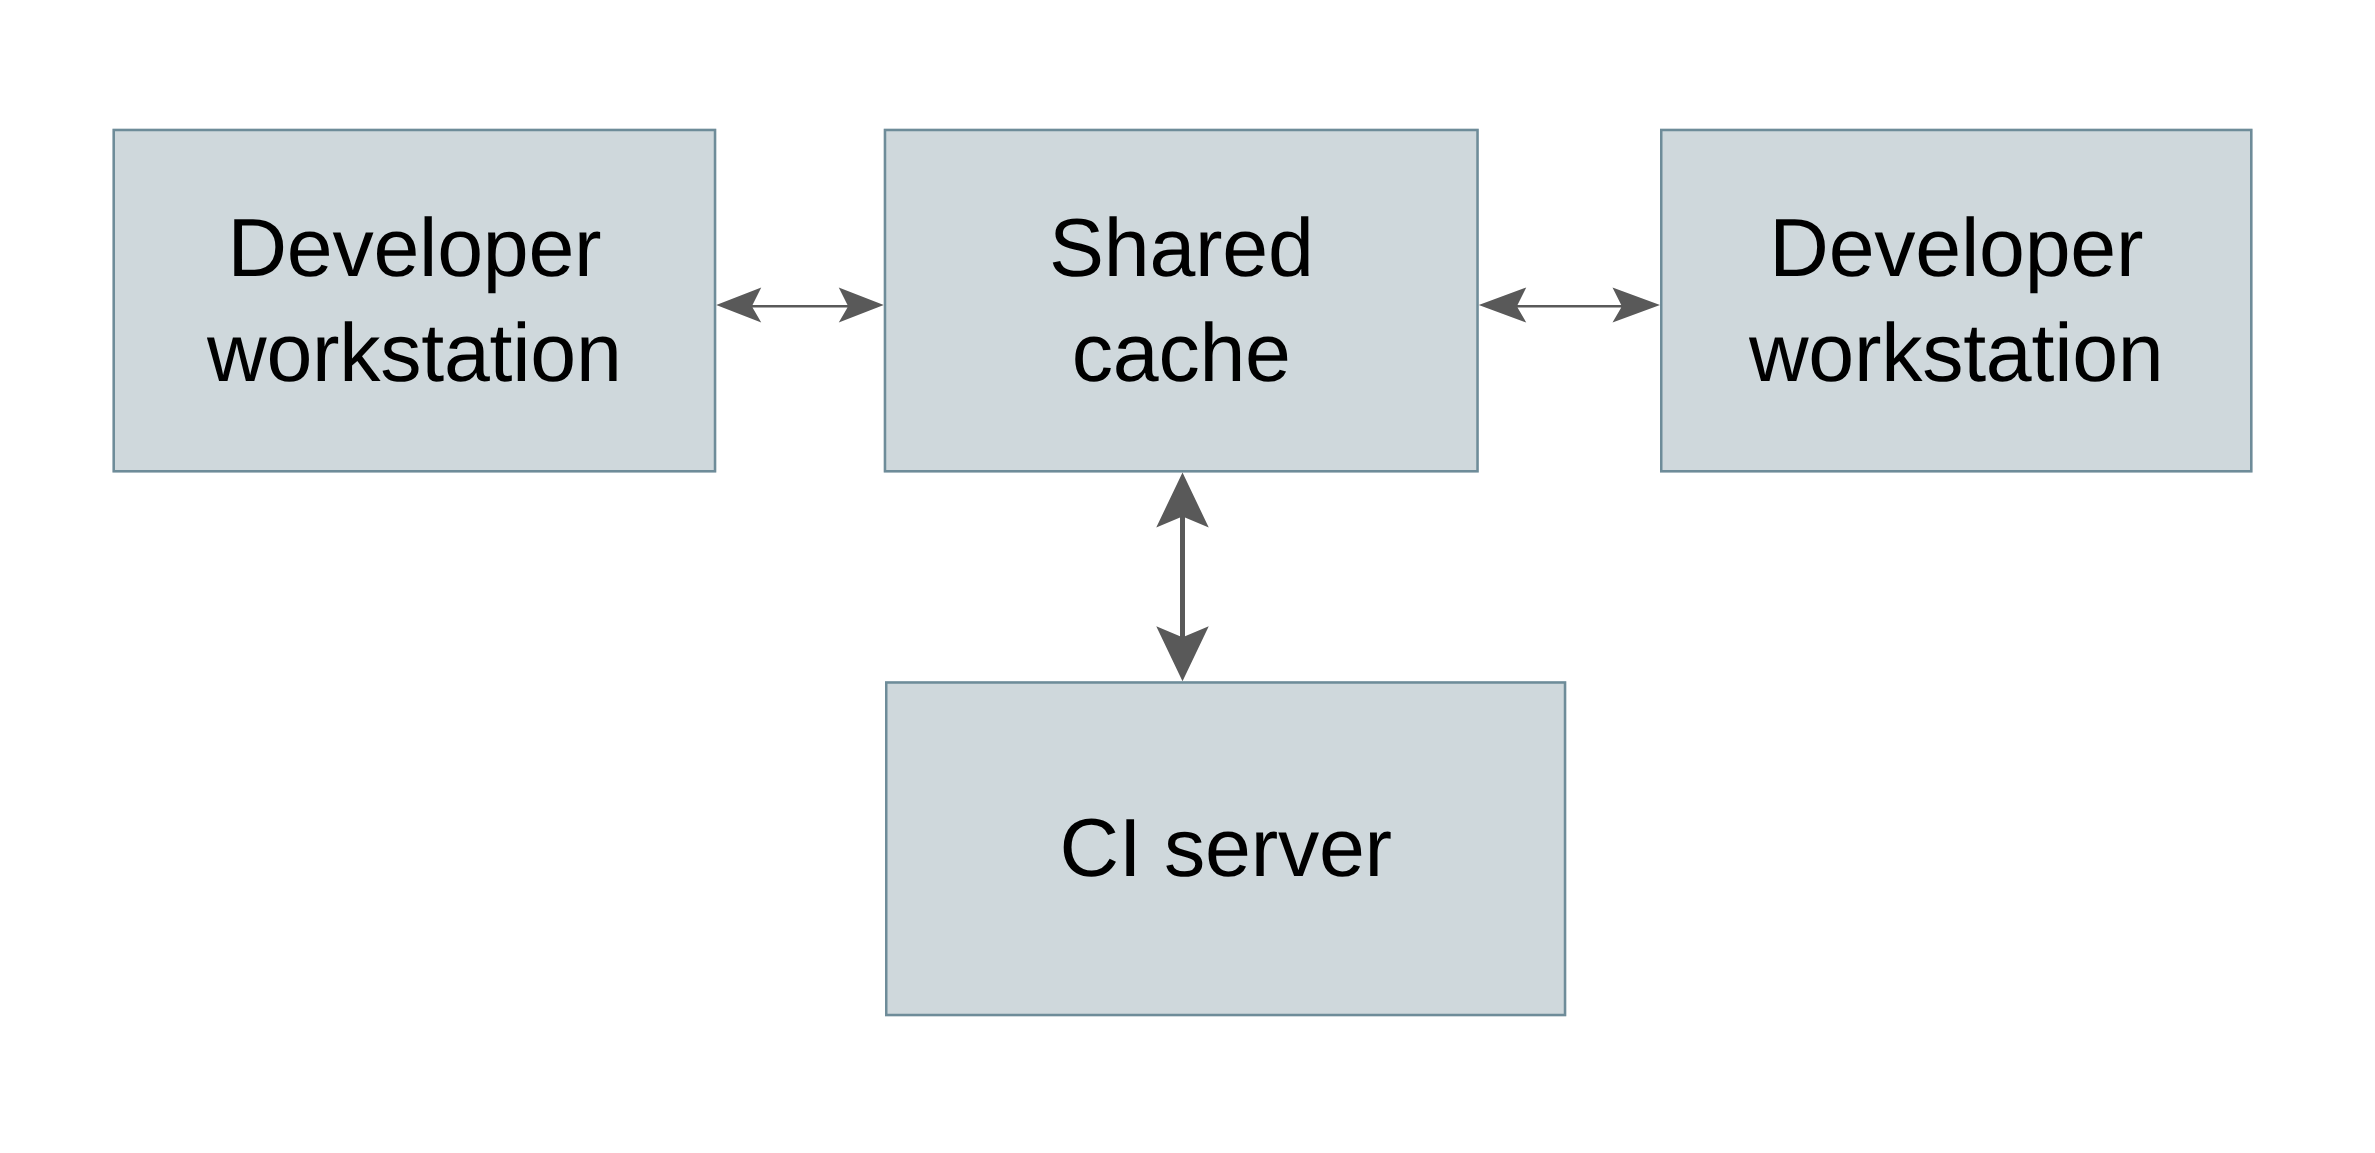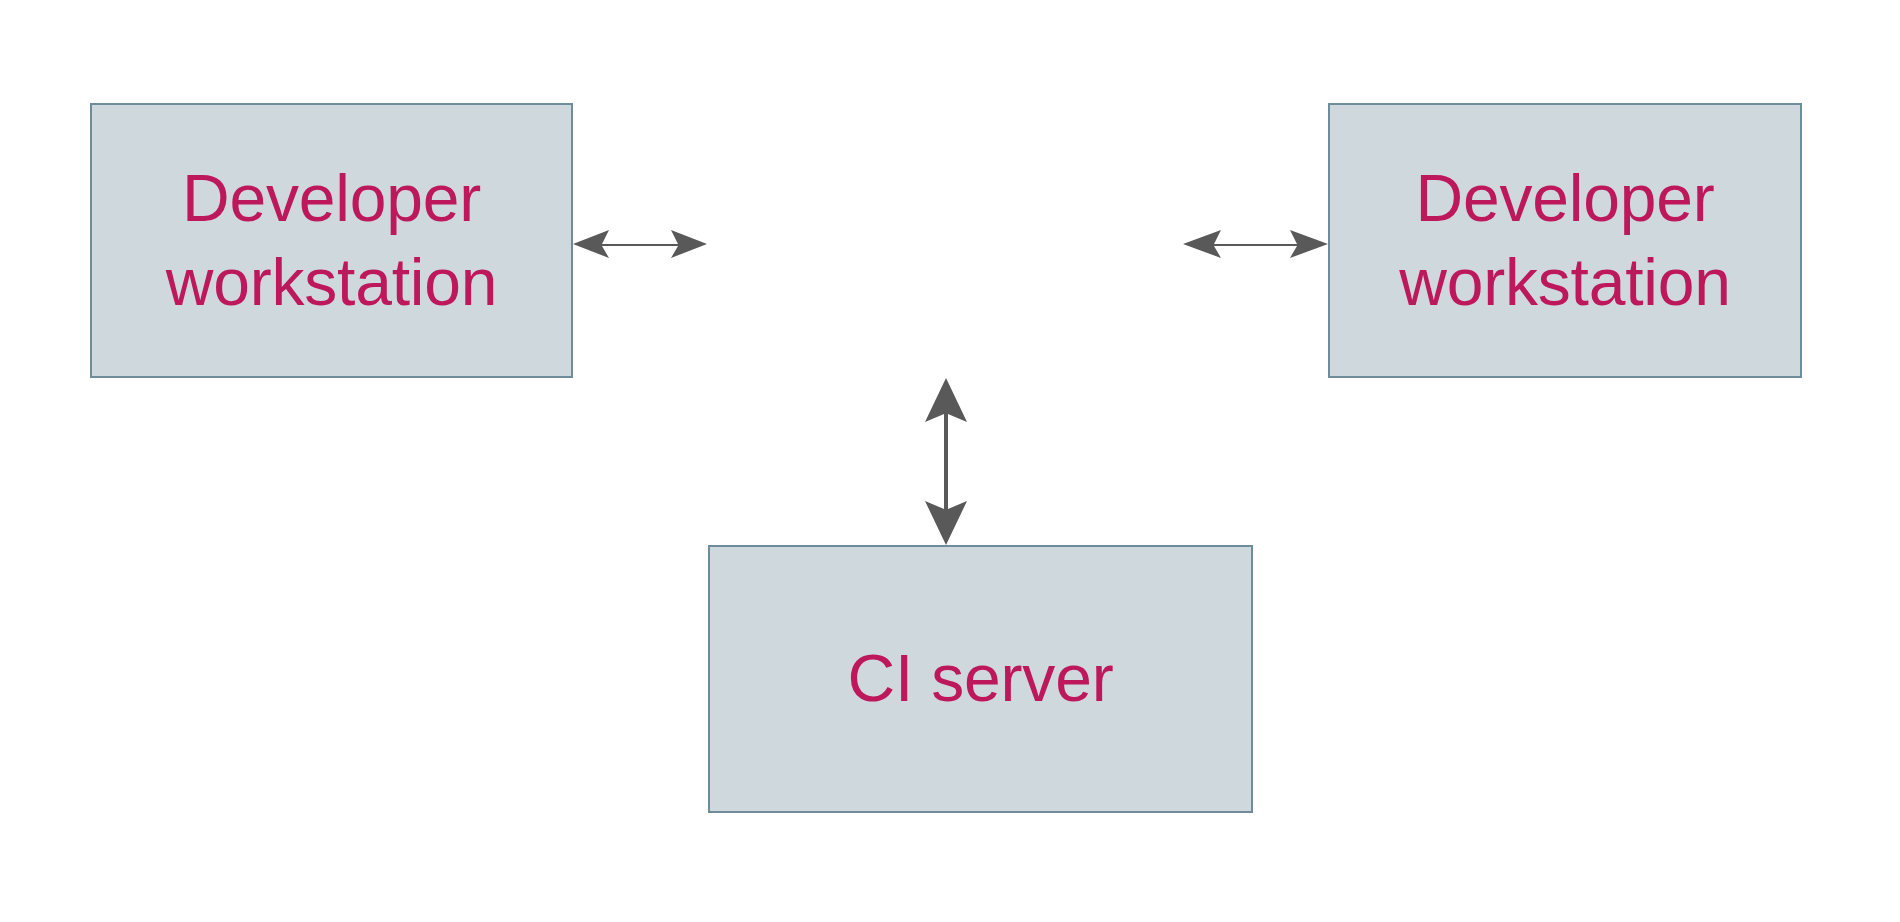--- a/index.html
+++ b/index.html
@@ -21,21 +21,21 @@
     position: absolute;
     box-sizing: border-box;
     background: #cfd8dc;
     border: 2px solid #6e8c99;
     display: flex;
     align-items: center;
     justify-content: center;
     text-align: center;
   }
   .node-label {
-    color: #be185d;
+    color: #000000;
     font-size: 66px;
     line-height: 1.26;
     letter-spacing: -0.2px;
     font-weight: 400;
     white-space: pre-line;
     padding: 0 4px;
   }
   .edge {
     position: absolute;
     overflow: visible;
@@ -54,20 +54,24 @@
     <span class="node-label">Developer
 workstation</span>
   </div>
 
   <div class="edge" style="left:573px; top:228px; width:134px; height:32px;">
     <svg width="134" height="32" viewBox="0 0 134 32" xmlns="http://www.w3.org/2000/svg">
       <path d="M 0 16 L 36 2 L 29 16 L 105 16 L 98 2 L 134 16 L 98 30 L 105 18 L 29 18 L 36 30 Z" fill="#595959"></path>
     </svg>
   </div>
 
+  <div class="node" style="left:707px; top:103px; width:476px; height:275px;">
+    <span class="node-label">Shared
+cache</span>
+  </div>
 
   <div class="edge" style="left:1183px; top:228px; width:145px; height:32px;">
     <svg width="145" height="32" viewBox="0 0 145 32" xmlns="http://www.w3.org/2000/svg">
       <path d="M 0 16 L 38 2 L 31 16 L 114 16 L 107 2 L 145 16 L 107 30 L 114 18 L 31 18 L 38 30 Z" fill="#595959"></path>
     </svg>
   </div>
 
   <div class="node" style="left:1328px; top:103px; width:474px; height:275px;">
     <span class="node-label">Developer
 workstation</span>

